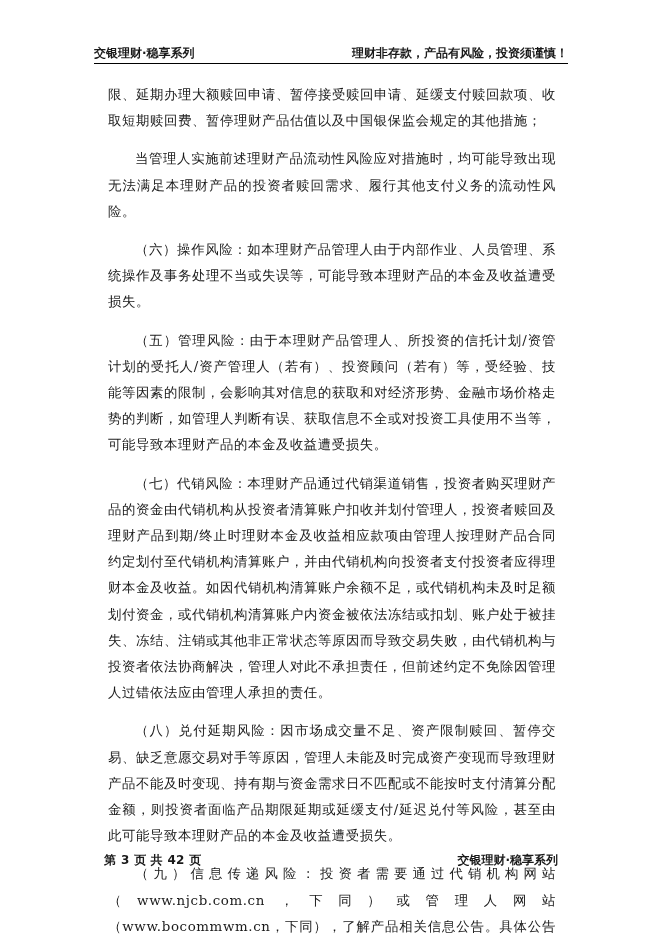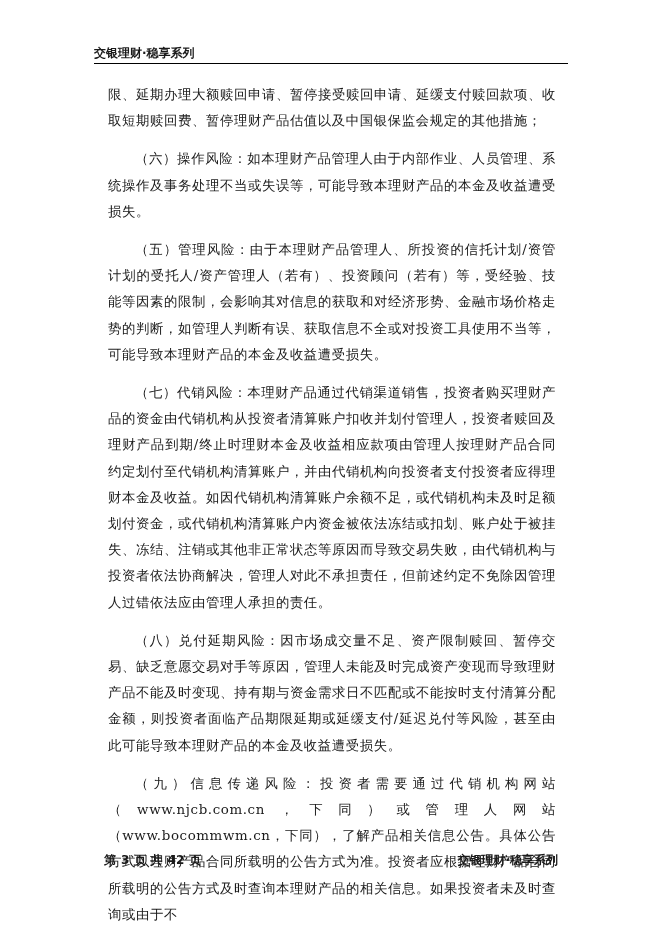--- a/index.html
+++ b/index.html
@@ -25,24 +25,26 @@
       font-family: "DejaVu Sans", "Liberation Sans", sans-serif; font-weight: bold; font-size: 12px;
       display: flex; justify-content: space-between;
     }
     .footer .pg span { margin-right: 5px; }
   </style>
 </head>
 <body>
 
 <div class="header">
   <span>交银理财·稳享系列</span>
+  <span>理财非存款，产品有风险，投资须谨慎！</span>
 </div>
 
 <div class="body">
   <p>限、延期办理大额赎回申请、暂停接受赎回申请、延缓支付赎回款项、收取短期赎回费、暂停理财产品估值以及中国银保监会规定的其他措施；</p>
+  <p class="indent">当管理人实施前述理财产品流动性风险应对措施时，均可能导致出现无法满足本理财产品的投资者赎回需求、履行其他支付义务的流动性风险。</p>
   <p class="indent">（六）操作风险：如本理财产品管理人由于内部作业、人员管理、系统操作及事务处理不当或失误等，可能导致本理财产品的本金及收益遭受损失。</p>
   <p class="indent">（五）管理风险：由于本理财产品管理人、所投资的信托计划/资管计划的受托人/资产管理人（若有）、投资顾问（若有）等，受经验、技能等因素的限制，会影响其对信息的获取和对经济形势、金融市场价格走势的判断，如管理人判断有误、获取信息不全或对投资工具使用不当等，可能导致本理财产品的本金及收益遭受损失。</p>
   <p class="indent">（七）代销风险：本理财产品通过代销渠道销售，投资者购买理财产品的资金由代销机构从投资者清算账户扣收并划付管理人，投资者赎回及理财产品到期/终止时理财本金及收益相应款项由管理人按理财产品合同约定划付至代销机构清算账户，并由代销机构向投资者支付投资者应得理财本金及收益。如因代销机构清算账户余额不足，或代销机构未及时足额划付资金，或代销机构清算账户内资金被依法冻结或扣划、账户处于被挂失、冻结、注销或其他非正常状态等原因而导致交易失败，由代销机构与投资者依法协商解决，管理人对此不承担责任，但前述约定不免除因管理人过错依法应由管理人承担的责任。</p>
   <p class="indent">（八）兑付延期风险：因市场成交量不足、资产限制赎回、暂停交易、缺乏意愿交易对手等原因，管理人未能及时完成资产变现而导致理财产品不能及时变现、持有期与资金需求日不匹配或不能按时支付清算分配金额，则投资者面临产品期限延期或延缓支付/延迟兑付等风险，甚至由此可能导致本理财产品的本金及收益遭受损失。</p>
   <p class="indent">（九）信息传递风险：投资者需要通过代销机构网站（www.njcb.com.cn，下同）或管理人网站（www.bocommwm.cn，下同），了解产品相关信息公告。具体公告方式以理财产品合同所载明的公告方式为准。投资者应根据理财产品合同所载明的公告方式及时查询本理财产品的相关信息。如果投资者未及时查询或由于不</p>
 </div>
 
 <div class="footer">
   <span class="pg">
     <span>第</span><span>3</span><span>页 共</span><span>42</span><span>页</span>

